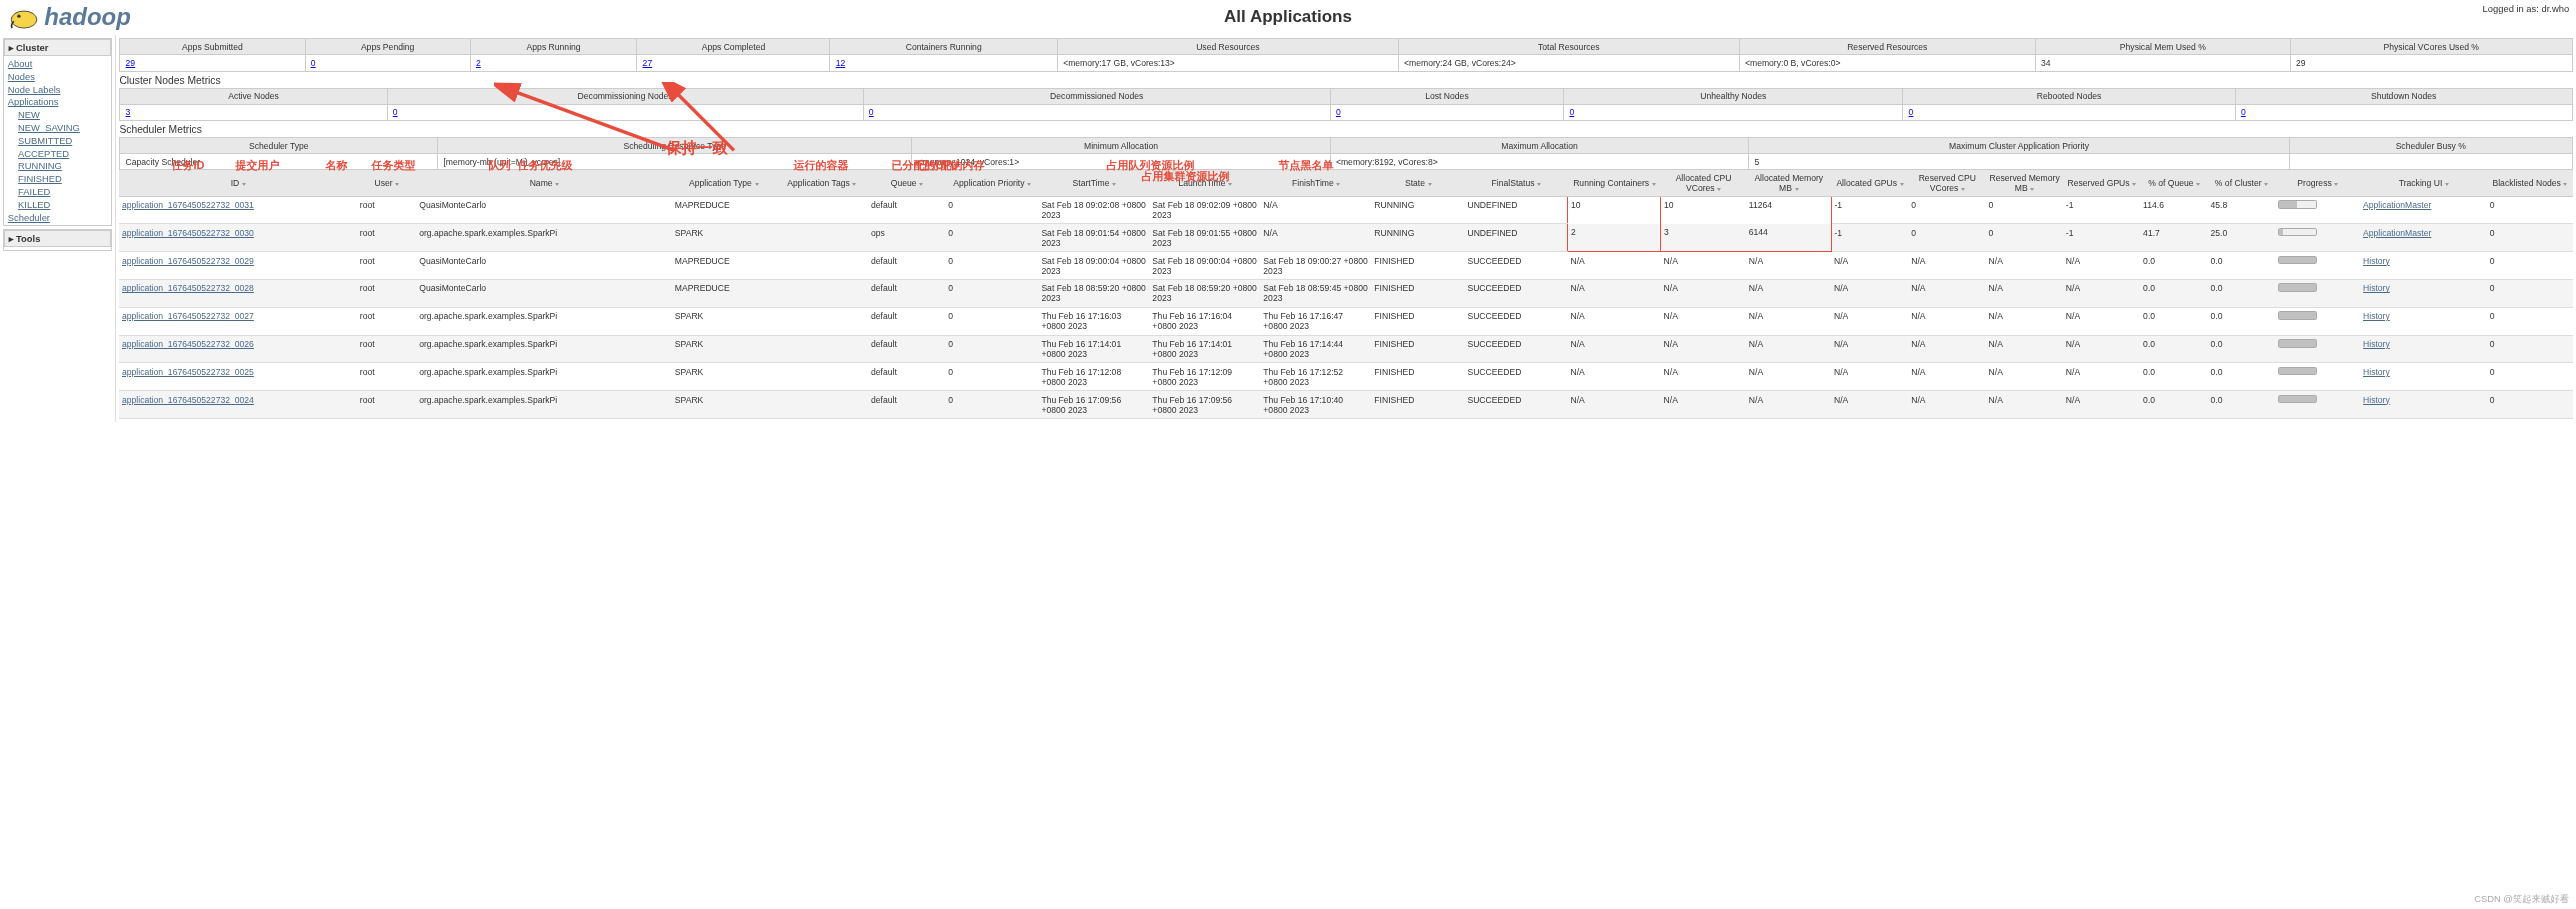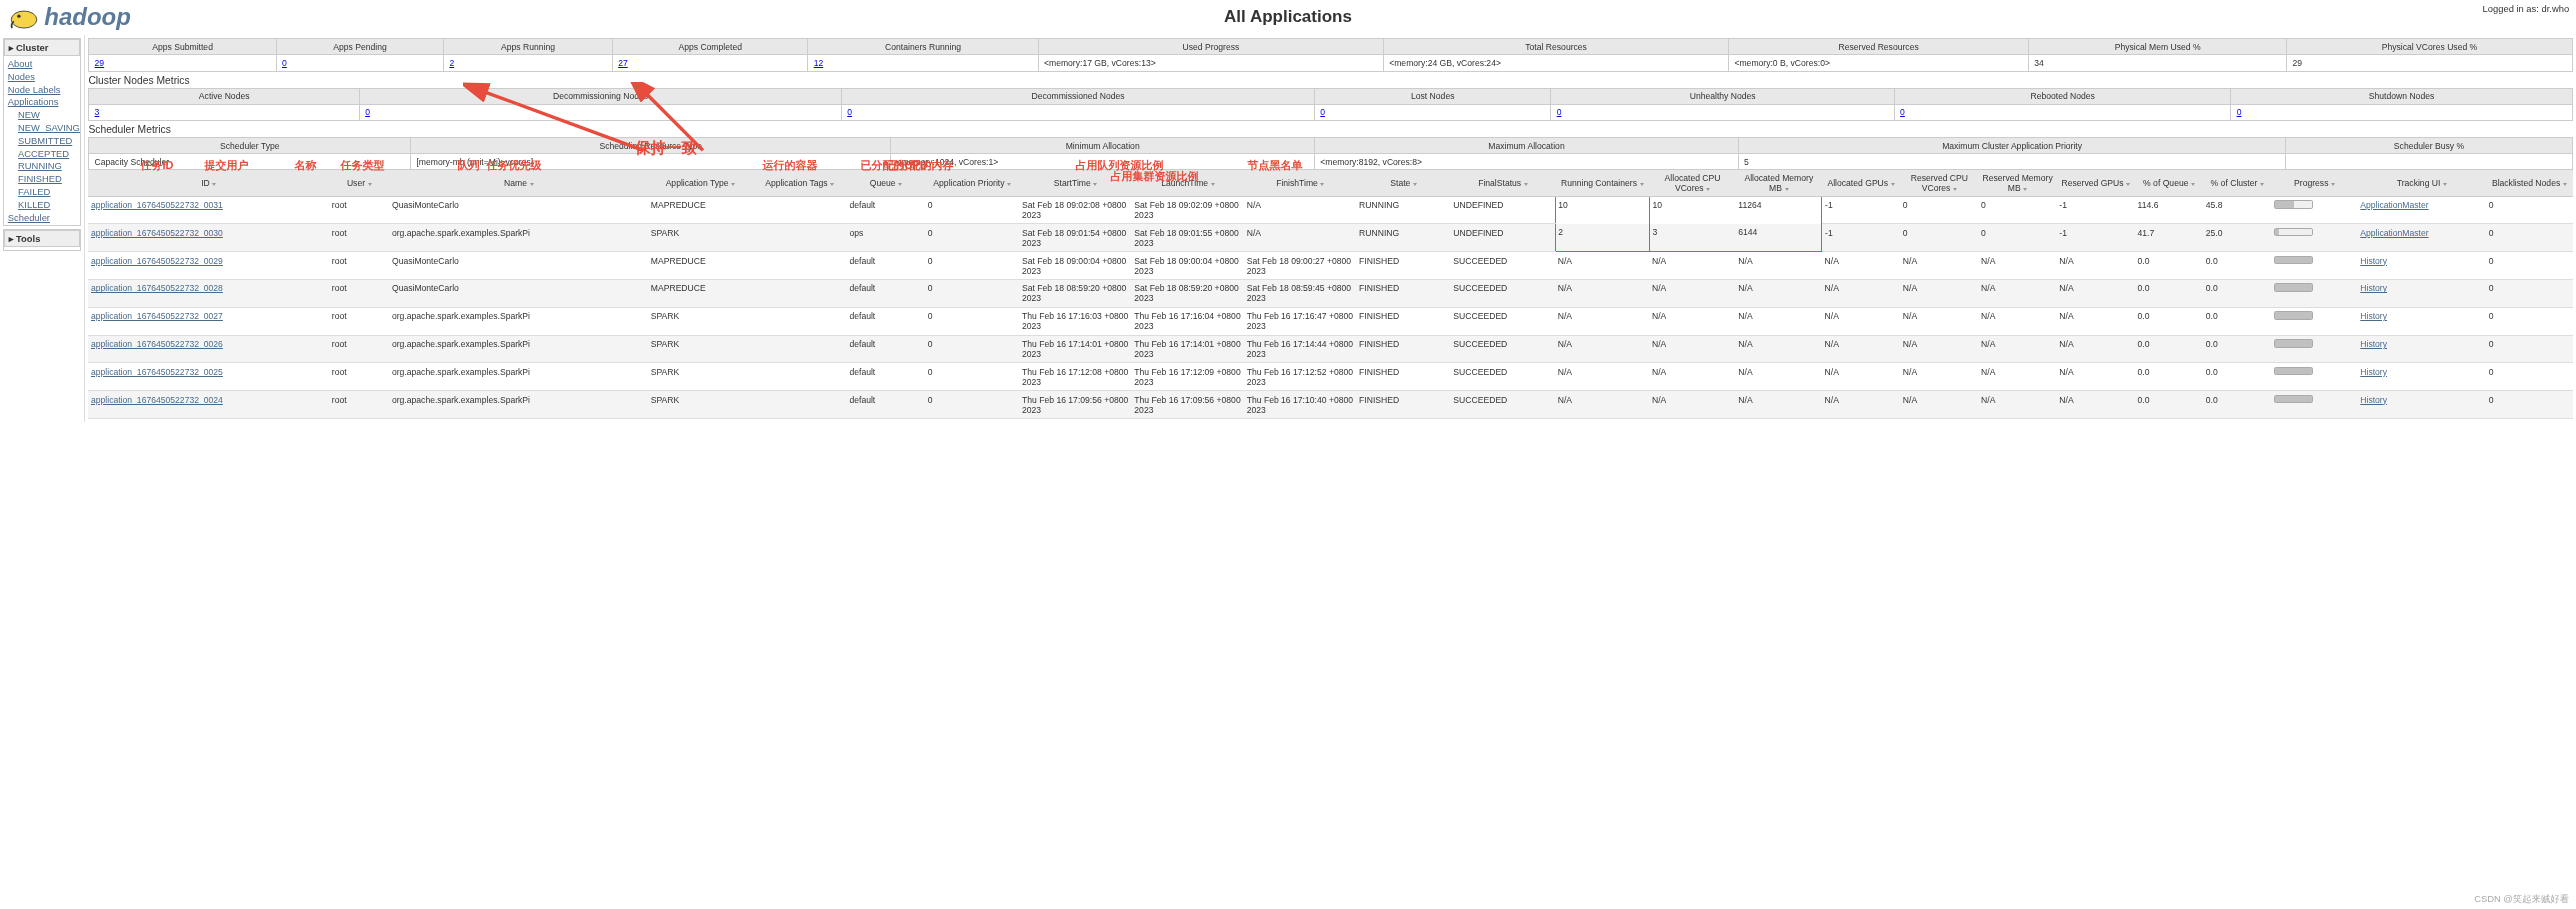--- a/index.html
+++ b/index.html
@@ -4,21 +4,21 @@
 <style>
 * { box-sizing: border-box; margin: 0; padding: 0; }
 body { font-family: Arial, sans-serif; font-size: 9.4px; color: #333; background: #fff; }
 .header { display: flex; align-items: center; padding: 3.4px 6.9px; position: relative; }
 .logo { display: flex; align-items: center; gap: 3.4px; }
 .logo-icon { width: 34px; height: 26px; }
 .logo-text { font-size: 24px; font-weight: bold; font-style: italic; color: #5b7a99; }
 .title { position: absolute; left: 50%; transform: translateX(-50%); font-size: 17px; font-weight: bold; }
 .login { position: absolute; right: 6.9px; top: 3.4px; font-size: 9.4px; }
 .main { display: flex; }
-.sidebar { width: 85px; padding: 3.4px; border-right: 0.9px solid #ddd; }
+.sidebar { width: 116px; padding: 3.4px; border-right: 0.9px solid #ddd; }
 .sidebar-section { border: 0.9px solid #ccc; margin-bottom: 3.4px; padding: 1.7px; }
 .sidebar-header { background: #eee; font-weight: bold; padding: 1.7px 3.4px; border: 0.9px solid #ccc; margin: -1.7px -1.7px 1.7px -1.7px; }
 .sidebar a { display: block; color: #4a6a8a; text-decoration: underline; padding: 0.9px 1.7px; font-size: 9.4px; }
 .sidebar-sub a { padding-left: 12px; }
 .content { flex: 1; padding: 3.4px; overflow-x: auto; }
 .metric-title { font-size: 10.3px; font-weight: normal; padding: 3.4px 0 1.7px; }
 .metric-table { width: 100%; border-collapse: collapse; font-size: 8.6px; }
 .metric-table th { background: #e8e8e8; font-weight: normal; padding: 2.6px; border: 0.9px solid #ccc; text-align: center; }
 .metric-table td { padding: 2.6px 5.2px; border: 0.9px solid #ccc; }
 .show-entries { padding: 3.4px 0; font-size: 9.4px; display: flex; align-items: center; gap: 3.4px; }
@@ -82,21 +82,21 @@
 
   <div class="content" style="position:relative;">
     <table class="metric-table">
         <thead>
           <tr id="cm-h">
             <th>Apps Submitted</th>
             <th>Apps Pending</th>
             <th>Apps Running</th>
             <th>Apps Completed</th>
             <th>Containers Running</th>
-            <th>Used Progress</th>
+            <th>Used Resources</th>
             <th>Total Resources</th>
             <th>Reserved Resources</th>
             <th>Physical Mem Used %</th>
             <th>Physical VCores Used %</th>
           </tr>
         </thead>
         <tbody>
           <tr id="cm-v">
             <td><a href="#">29</a></td>
             <td><a href="#">0</a></td>

